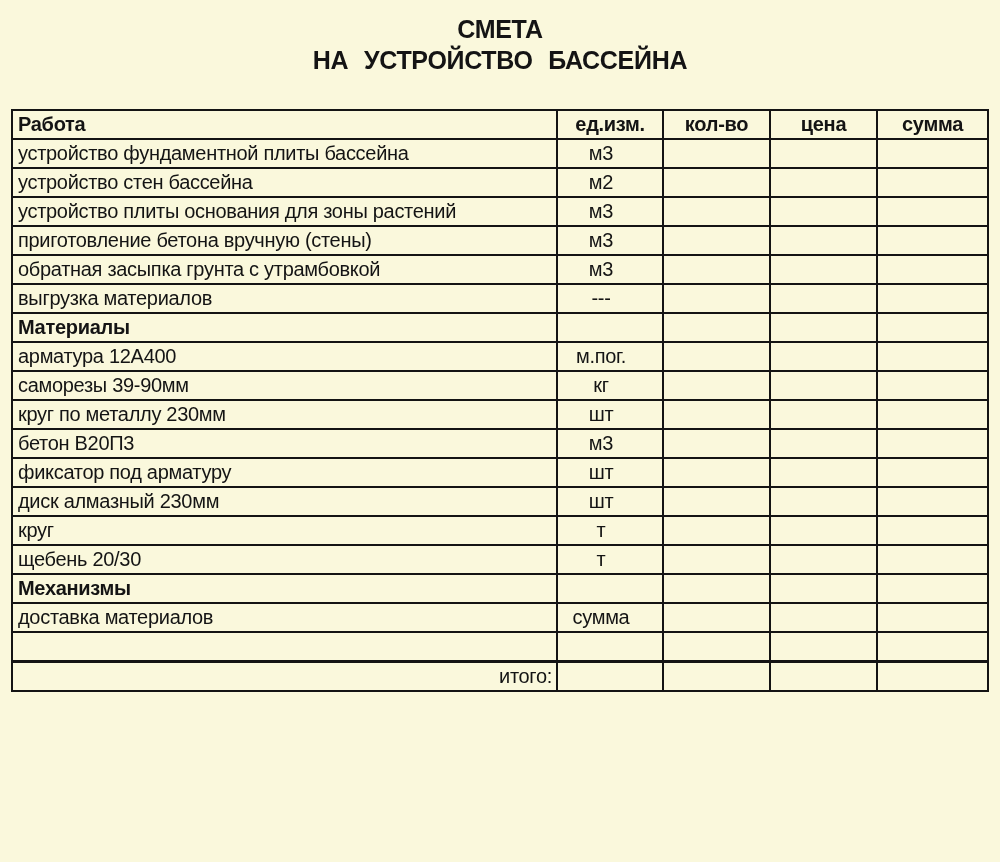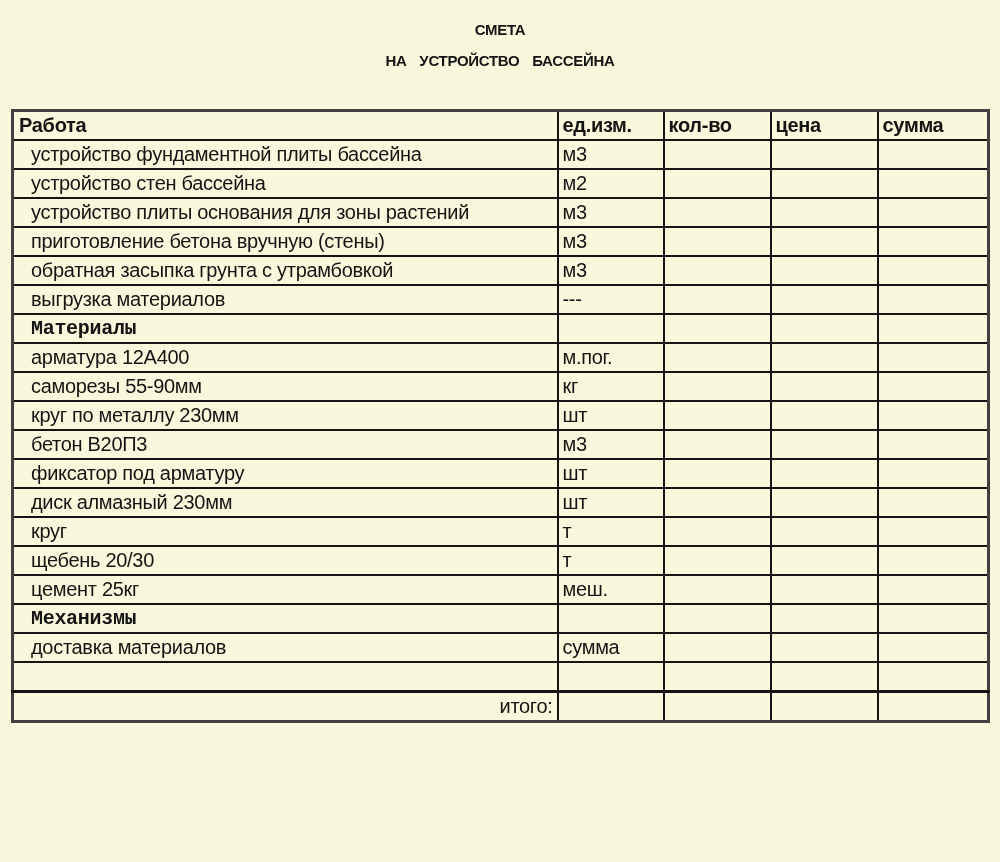--- a/index.html
+++ b/index.html
@@ -8,51 +8,51 @@
     background:#FAF8DC;
     color:#141414;
     font-family:"Liberation Sans","DejaVu Sans",sans-serif;
     overflow:hidden;
   }
   .title-block{
     width:976px;
     margin:14px auto 16px auto;
     text-align:center;
     font-weight:bold;
-    font-size:15px;
+    font-size:25px;
     letter-spacing:-0.3px;
     line-height:31px;
     word-spacing:9px;
   }
   table.estimate{
     border-collapse:collapse;
     table-layout:fixed;
     width:976px;
     margin:33px 0 0 11px;
-    border:3px solid #404040;
+    border:1px solid #404040;
   }
   col.c-work{width:545px;}
   col.c-unit{width:106px;}
   col.c-qty{width:107px;}
   col.c-price{width:107px;}
   col.c-sum{width:111px;}
   th,td{
     border:2px solid #141414;
     height:27px;
     font-size:20px;
     letter-spacing:-0.3px;
     padding:0 4px;
     white-space:nowrap;
     overflow:hidden;
   }
-  th{font-weight:bold;text-align:left;}
+  th{font-weight:bold;text-align:center;}
   th.h-work{text-align:left;padding-left:5px;}
-  td.name{text-align:left;padding-left:17px;}
-  td.unit{text-align:left;padding-right:22px;}
-  tr.section td{font-weight:bold;font-family:Liberation Mono, monospace;}
+  td.name{text-align:left;padding-left:5px;}
+  td.unit{text-align:center;padding-right:22px;}
+  tr.section td{font-weight:bold;}
   tr.total-row td{border-top-width:3px;}
   td.total-label{text-align:right;}
 </style>
 </head>
 <body>
 
 <div class="title-block">
   <div>СМЕТА</div>
   <div>НА УСТРОЙСТВО БАССЕЙНА</div>
 </div>
@@ -125,21 +125,21 @@
       <td></td>
     </tr>
     <tr>
       <td class="name">арматура 12А400</td>
       <td class="unit">м.пог.</td>
       <td></td>
       <td></td>
       <td></td>
     </tr>
     <tr>
-      <td class="name">саморезы 55-90мм</td>
+      <td class="name">саморезы 39-90мм</td>
       <td class="unit">кг</td>
       <td></td>
       <td></td>
       <td></td>
     </tr>
     <tr>
       <td class="name">круг по металлу 230мм</td>
       <td class="unit">шт</td>
       <td></td>
       <td></td>
@@ -169,27 +169,20 @@
     <tr>
       <td class="name">круг</td>
       <td class="unit">т</td>
       <td></td>
       <td></td>
       <td></td>
     </tr>
     <tr>
       <td class="name">щебень 20/30</td>
       <td class="unit">т</td>
-      <td></td>
-      <td></td>
-      <td></td>
-    </tr>
-    <tr>
-      <td class="name">цемент 25кг</td>
-      <td class="unit">меш.</td>
       <td></td>
       <td></td>
       <td></td>
     </tr>
     <tr class="section">
       <td class="name">Механизмы</td>
       <td class="unit"></td>
       <td></td>
       <td></td>
       <td></td>

